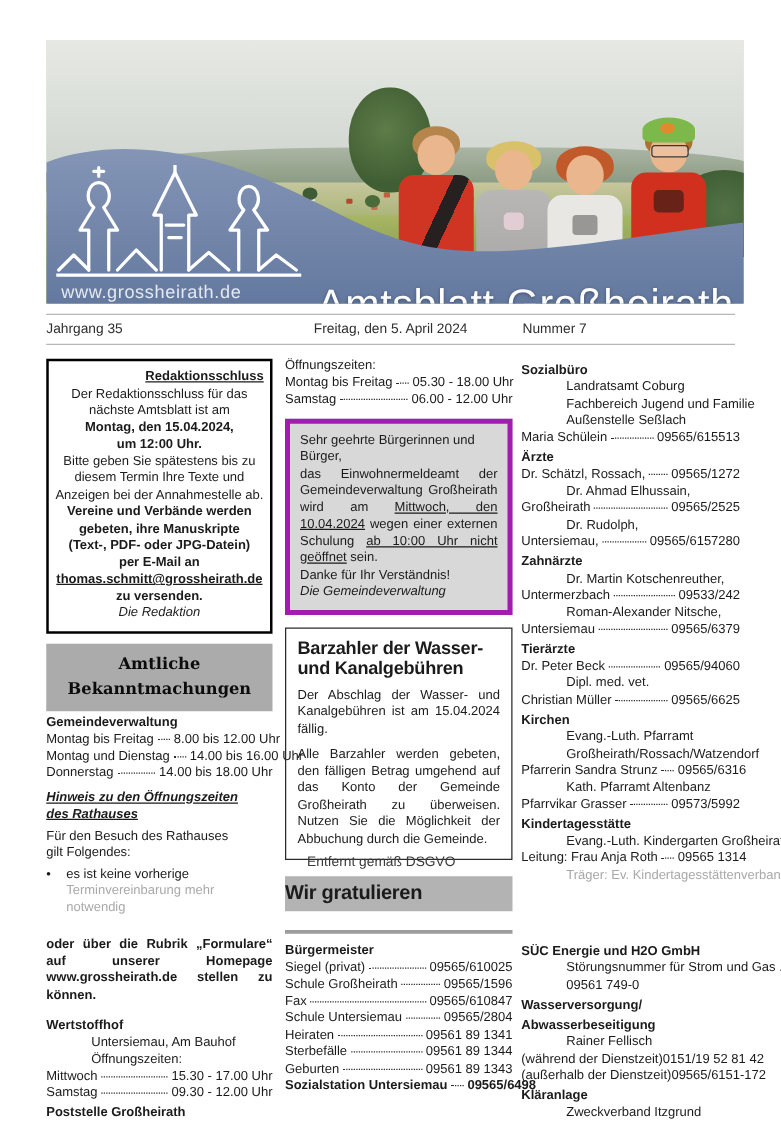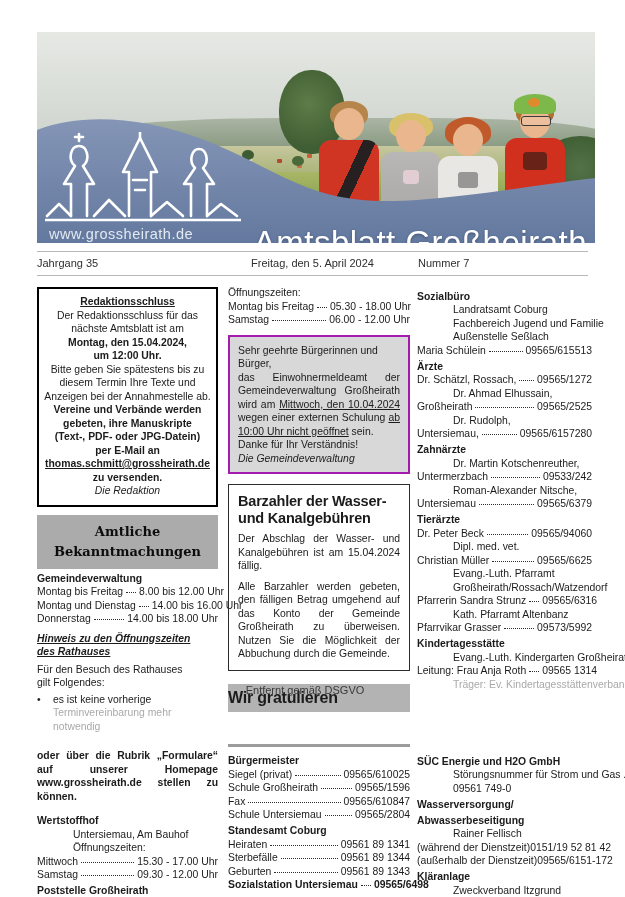--- a/index.html
+++ b/index.html
@@ -64,21 +64,21 @@
   .dateline .dl-center{flex:1;text-align:center;}
   .dateline .dl-right{width:170px;text-align:left;}
 
   
   .col{position:absolute;font-size:10.4px;line-height:13.5px;}
   .col-left{left:37px;top:287px;width:181px;}
   .col-mid{left:228px;top:286px;width:182px;}
   .col-right{left:417px;top:287px;width:175px;}
 
   .rbox{border:2px solid #000;padding:6px 5px 7px;text-align:center;}
-  .rbox .t{font-weight:700;text-decoration:underline;}
+  .rbox .t{font-weight:700;text-decoration:underline;text-align:right;}
   .rbox .b{font-weight:700;}
   .rbox .i{font-style:italic;}
   .u{text-decoration:underline;}
 
   .sec-head{margin-top:8px;background:#ababab;text-align:center;color:#0c0c0c;
             font-family:"DejaVu Serif",serif;font-weight:700;font-size:13px;line-height:20px;padding:7px 2px;}
 
   .dhead{font-weight:700;margin-top:2.5px;white-space:nowrap;}
   .dline{white-space:nowrap;margin-left:36px;}
   .drow{display:flex;align-items:baseline;}
@@ -87,21 +87,21 @@
   .drow .dots{flex:1;min-width:10px;border-bottom:1.5px dotted #2d2d2d;margin:0 3px;position:relative;top:-2px;}
   .drow.spread{justify-content:space-between;}
   .b{font-weight:700;}
   .fade{color:#a9a9a9;}
 
   .subhead{font-weight:700;margin-top:3px;}
   .hinweis{margin-top:6px;font-weight:700;font-style:italic;text-decoration:underline;}
   .bullet{display:flex;margin-top:3px;}
   .bullet .mark{width:16px;flex:none;}
 
-  .notice{margin-top:8px;border:2px solid #a21caf;background:#d8d8d8;padding:7px 8px;}
+  .notice{margin-top:8px;border:4px solid #a21caf;background:#d8d8d8;padding:7px 8px;}
   .notice .just{text-align:justify;}
   .notice .i{font-style:italic;}
   .notice p{margin:0;}
 
   .bz{margin-top:10px;border:1px solid #2b2b2b;padding:8px 9px 9px;}
   .bz h3{margin:0 0 6px;font-size:14.5px;line-height:16.5px;font-weight:700;letter-spacing:-.2px;}
   .bz p{margin:0 0 7px;text-align:justify;}
   .bz p:last-child{margin-bottom:0;}
 
   .gratulieren{margin-top:13px;background:#b3b3b3;text-align:left;font-weight:700;font-size:16px;
@@ -317,20 +317,21 @@
           <span class="lbl">Dr. Peter Beck</span>
           <span class="dots"></span>
           <span class="val">09565/94060</span>
         </div>
         <div class="dline">Dipl. med. vet.</div>
         <div class="drow">
           <span class="lbl">Christian Müller</span>
           <span class="dots"></span>
           <span class="val">09565/6625</span>
         </div>
+        <div class="dhead">Kirchen</div>
         <div class="dline">Evang.-Luth. Pfarramt</div>
         <div class="dline">Großheirath/Rossach/Watzendorf</div>
         <div class="drow">
           <span class="lbl">Pfarrerin Sandra Strunz</span>
           <span class="dots"></span>
           <span class="val">09565/6316</span>
         </div>
         <div class="dline">Kath. Pfarramt Altenbanz</div>
         <div class="drow">
           <span class="lbl">Pfarrvikar Grasser</span>
@@ -387,21 +388,20 @@
         <div class="drow">
           <span class="lbl">Fax</span>
           <span class="dots"></span>
           <span class="val">09565/610847</span>
         </div>
         <div class="drow">
           <span class="lbl">Schule Untersiemau</span>
           <span class="dots"></span>
           <span class="val">09565/2804</span>
         </div>
-        <div class="dhead">Standesamt Coburg</div>
         <div class="drow">
           <span class="lbl">Heiraten</span>
           <span class="dots"></span>
           <span class="val">09561 89 1341</span>
         </div>
         <div class="drow">
           <span class="lbl">Sterbefälle</span>
           <span class="dots"></span>
           <span class="val">09561 89 1344</span>
         </div>

